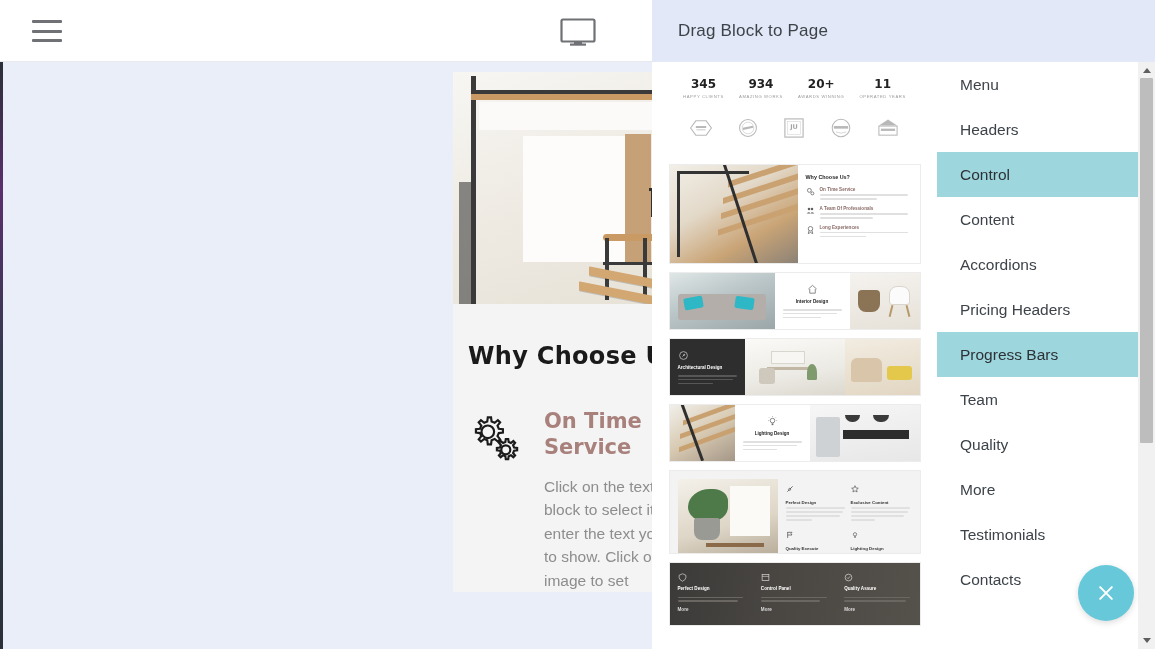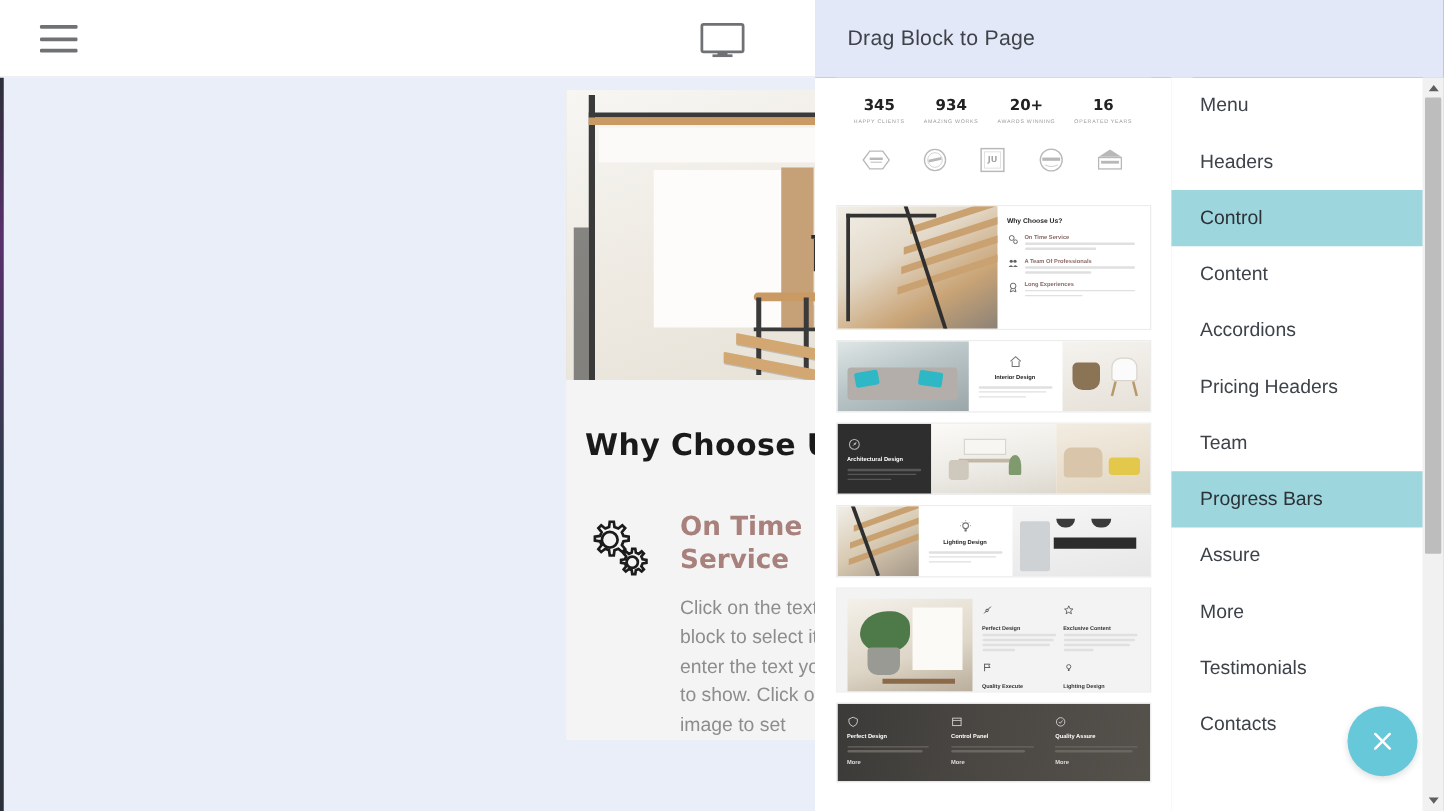--- a/index.html
+++ b/index.html
@@ -295,21 +295,21 @@
               </div>
               <div class="tb-counter">
                 <div class="num">934</div>
                 <div class="cap">AMAZING WORKS</div>
               </div>
               <div class="tb-counter">
                 <div class="num">20+</div>
                 <div class="cap">AWARDS WINNING</div>
               </div>
               <div class="tb-counter">
-                <div class="num">16</div>
+                <div class="num">11</div>
                 <div class="cap">OPERATED YEARS</div>
               </div>
             </div>
             <div class="tb-logos">
               <svg class="tb-logo" viewBox="0 0 40 40">
                 <polygon points="4,20 12,9 28,9 36,20 28,31 12,31" fill="none" stroke="#8d8d8d" stroke-width="1.6"></polygon>
                 <rect x="12" y="17" width="16" height="3" fill="#8d8d8d"></rect>
                   <rect x="13" y="22" width="14" height="1.6" fill="#adadad"></rect>
               </svg>
               <svg class="tb-logo" viewBox="0 0 40 40">
@@ -577,28 +577,28 @@
           </div>
         <div class="cat">
           <span>Content</span>
           </div>
         <div class="cat">
           <span>Accordions</span>
           </div>
         <div class="cat">
           <span>Pricing Headers</span>
           </div>
-        <div class="cat">
-          <span>Team</span>
-          </div>
         <div class="cat active">
           <span>Progress Bars</span>
           </div>
         <div class="cat">
-          <span>Assure</span>
+          <span>Team</span>
+          </div>
+        <div class="cat">
+          <span>Quality</span>
           </div>
         <div class="cat">
           <span>More</span>
           </div>
         <div class="cat">
           <span>Testimonials</span>
           </div>
         <div class="cat">
           <span>Contacts</span>
           </div>

